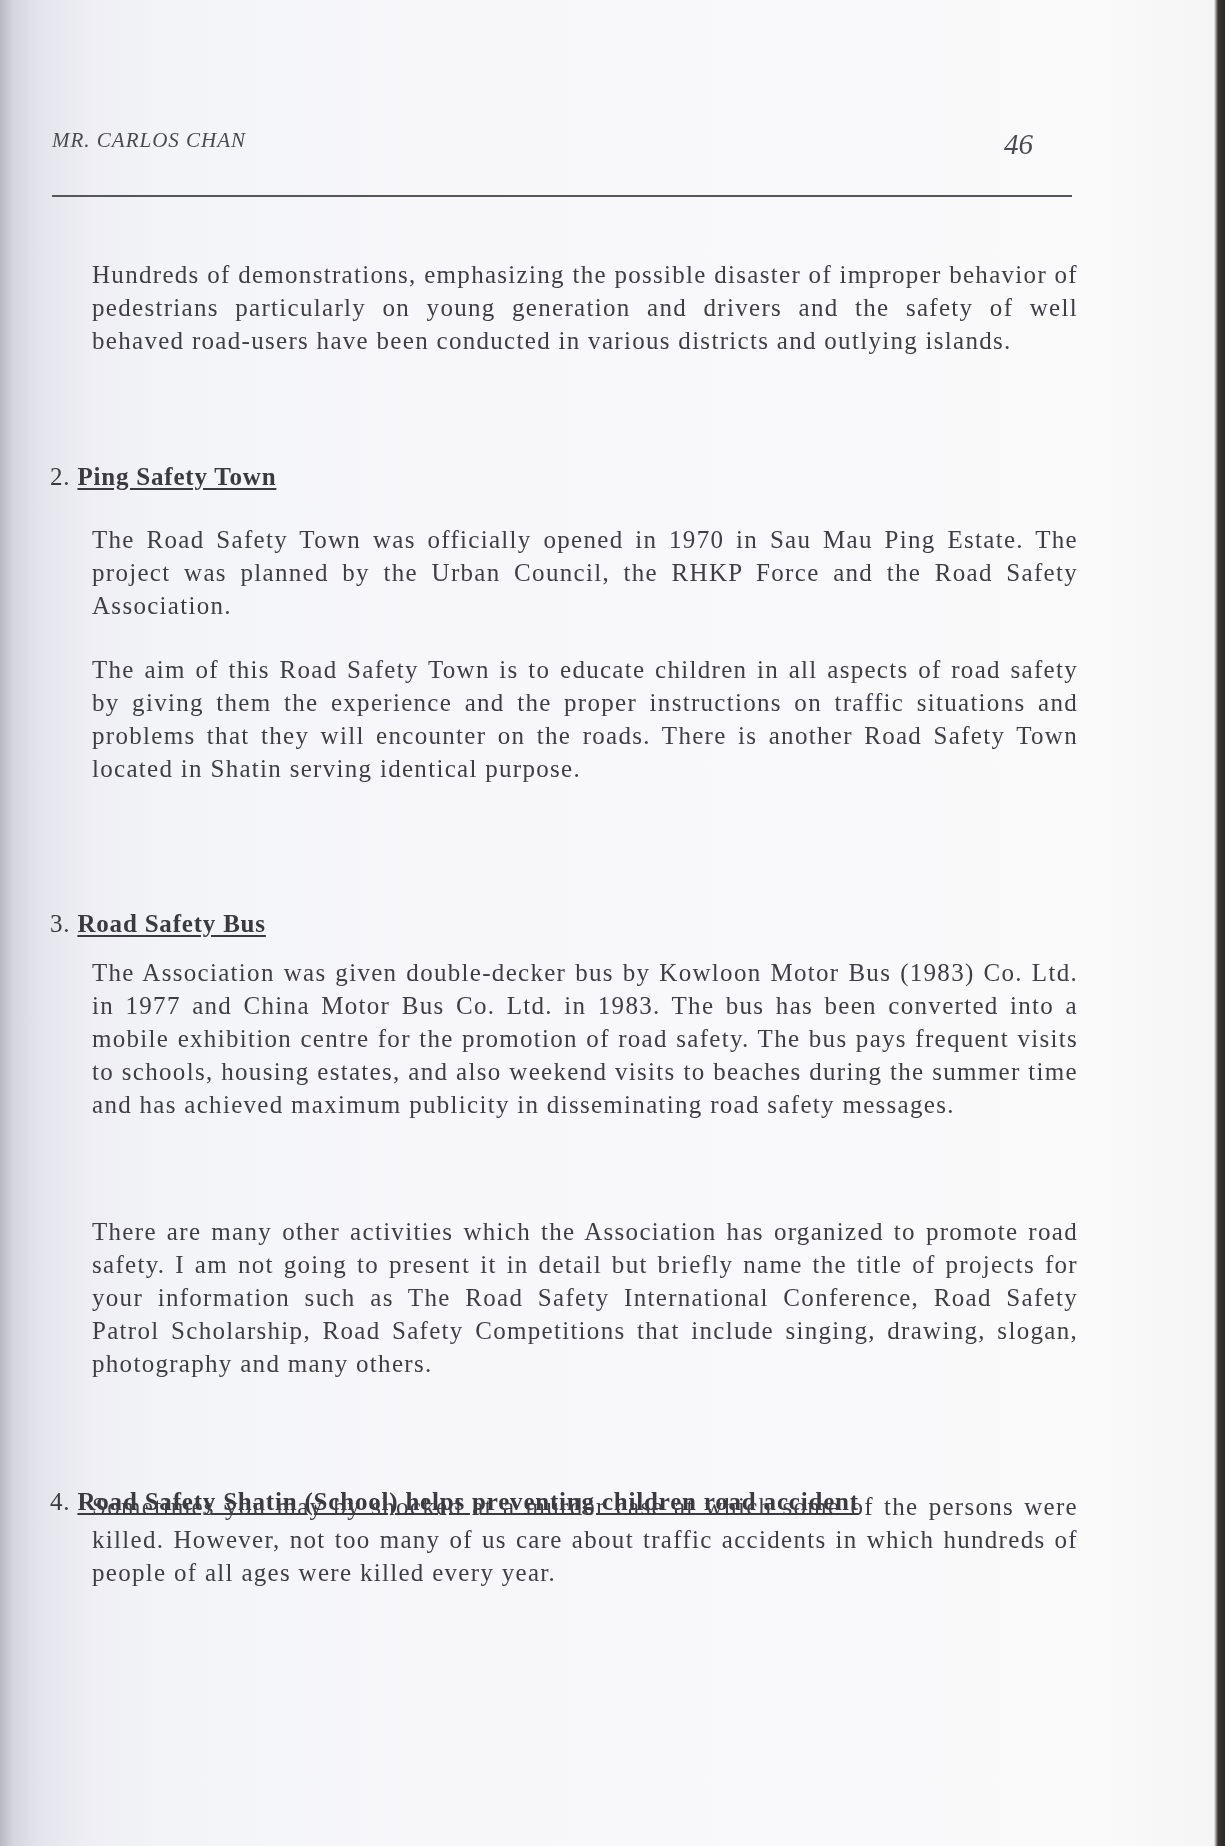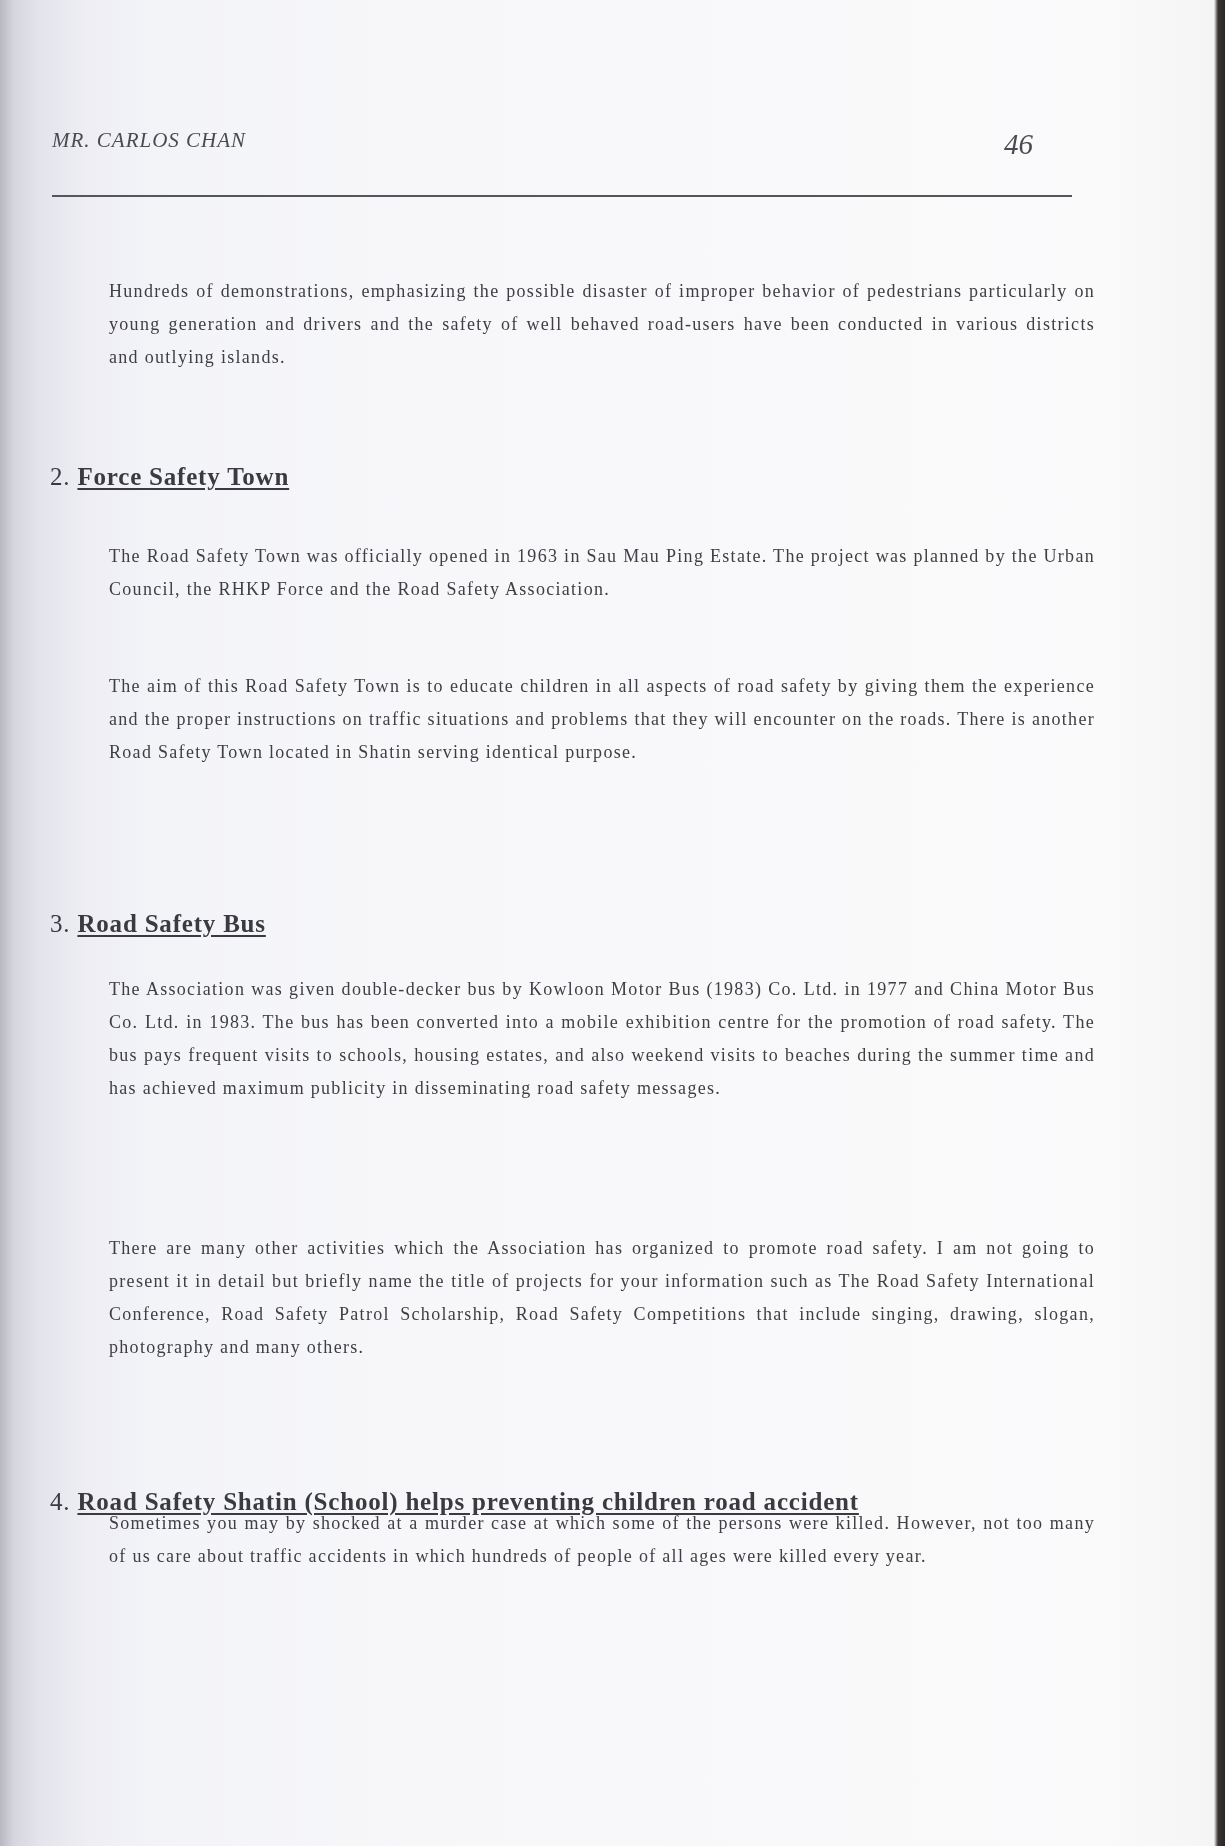--- a/index.html
+++ b/index.html
@@ -15,45 +15,45 @@
   }
   .header-page {
     position:absolute; left:1004px; top:128px;
     font-style:italic; font-size:29px; color:#4a4a50;
   }
   .header-rule {
     position:absolute; left:52px; top:195px; width:1020px; height:2px; background:#55555c;
   }
   .para {
     position:absolute; left:92px; width:986px;
-    font-size:18px; line-height:33px; letter-spacing:1.3px;
-    text-align:justify; text-align-last:left; margin:17px;
+    font-size:25px; line-height:33px; letter-spacing:1.3px;
+    text-align:justify; text-align-last:left; margin:0;
   }
   .heading {
     position:absolute; left:50px;
     font-size:25px; font-weight:bold; letter-spacing:0.8px; margin:0; color:#3a3a40;
   }
   .heading .num { font-weight:normal; }
   .heading .title { text-decoration:underline; text-underline-offset:3px; }
 </style>
 </head>
 <body>
 
 <div>
   <div class="header-name">MR. CARLOS CHAN</div>
   <div class="header-page">46</div>
   <div class="header-rule"></div>
 
   <p class="para" style="top:258px;">Hundreds of demonstrations, emphasizing the possible disaster of improper behavior of pedestrians particularly on young generation and drivers and the safety of well behaved road-users have been conducted in various districts and outlying islands.</p>
 
   <h2 class="heading" style="top:463px;">
     <span class="num">2.</span>
-    <span class="title">Force Safety Town</span>
+    <span class="title">Ping Safety Town</span>
   </h2>
-  <p class="para" style="top:523px;">The Road Safety Town was officially opened in 1963 in Sau Mau Ping Estate.  The project was planned by the Urban Council, the RHKP Force and the Road Safety Association.</p>
+  <p class="para" style="top:523px;">The Road Safety Town was officially opened in 1970 in Sau Mau Ping Estate.  The project was planned by the Urban Council, the RHKP Force and the Road Safety Association.</p>
   <p class="para" style="top:653px;">The aim of this Road Safety Town is to educate children in all aspects of road safety by giving them the experience and the proper instructions on traffic situations and problems that they will encounter on the roads. There is another Road Safety Town located in Shatin serving identical purpose.</p>
 
   <h2 class="heading" style="top:910px;">
     <span class="num">3.</span>
     <span class="title">Road Safety Bus</span>
   </h2>
   <p class="para" style="top:956px;">The Association was given double-decker bus by Kowloon Motor Bus (1983) Co. Ltd. in 1977 and China Motor Bus Co. Ltd. in 1983.  The bus has been converted into a mobile exhibition centre for the promotion of road safety.  The bus pays frequent visits to schools, housing estates, and also weekend visits to beaches during the summer time and has achieved maximum publicity in disseminating road safety messages.</p>
   <p class="para" style="top:1215px;">There are many other activities which the Association has organized to promote road safety.  I am not going to present it in detail but briefly name the title of projects for your information such as The Road Safety International Conference, Road Safety Patrol Scholarship, Road Safety Competitions that include singing, drawing, slogan, photography and many others.</p>
 
   <h2 class="heading" style="top:1488px;">

